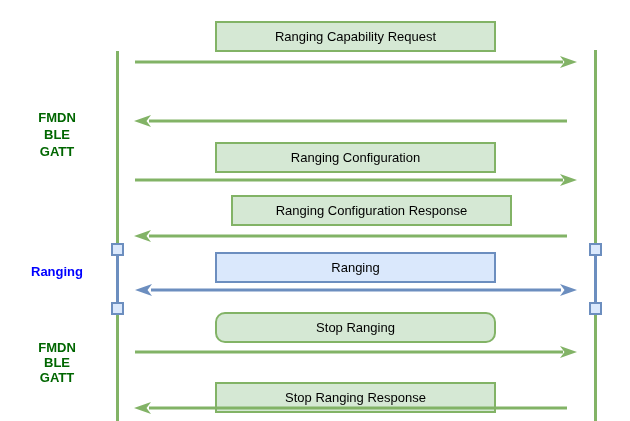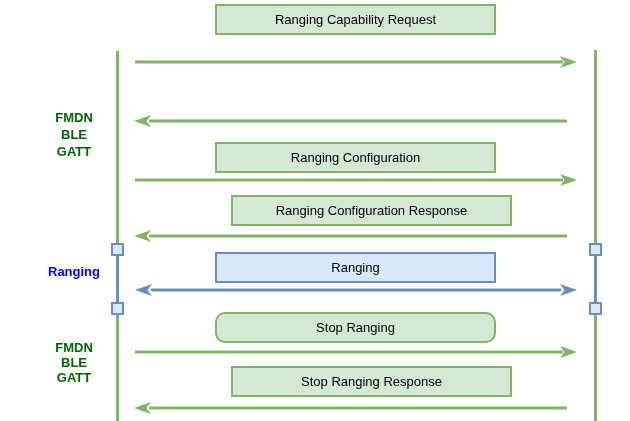--- a/index.html
+++ b/index.html
@@ -52,21 +52,21 @@
     width: 13px;
     height: 13px;
     box-sizing: border-box;
     border: 2px solid #6c8ebf;
     background: #dae8fc;
   }
 
   
   .phase {
     position: absolute;
-    left: 32px;
+    left: 15px;
     width: 84px;
     text-align: center;
     font-weight: bold;
     font-size: 13px;
   }
   .phase-green { color: #006600; line-height: 17px; }
   .phase-blue  { color: #0000ff; line-height: 16px; }
   .phase-line { display: block; }
 </style>
 </head>
@@ -95,21 +95,21 @@
   <div class="phase phase-blue" style="top:264px;">
     <span class="phase-line">Ranging</span>
   </div>
 
   <div class="phase phase-green" style="top:340px; line-height:15px;">
     <span class="phase-line">FMDN</span>
     <span class="phase-line">BLE</span>
     <span class="phase-line">GATT</span>
   </div>
 
-  <div class="msg-box" style="top:4px;">Ranging Capability Request</div>
+  <div class="msg-box" style="top:21px;">Ranging Capability Request</div>
   <svg class="arrow" style="top:54px;" width="452" height="16">
     <line x1="5" y1="8" x2="433" y2="8" stroke="#82b366" stroke-width="3"></line>
     <polygon points="447,8 430,2 434.5,8 430,14" fill="#82b366"></polygon>
   </svg>
 
   <svg class="arrow" style="top:113px;" width="452" height="16">
     <line x1="19" y1="8" x2="437" y2="8" stroke="#82b366" stroke-width="3"></line>
     <polygon points="4,8 21,2 16.5,8 21,14" fill="#82b366"></polygon>
   </svg>
 
@@ -131,19 +131,19 @@
     <polygon points="5,8 22,2 17.5,8 22,14" fill="#6c8ebf"></polygon>
     <polygon points="447,8 430,2 434.5,8 430,14" fill="#6c8ebf"></polygon>
   </svg>
 
   <div class="msg-box" style="top:312px;border-radius:10px;">Stop Ranging</div>
   <svg class="arrow" style="top:344px;" width="452" height="16">
     <line x1="5" y1="8" x2="433" y2="8" stroke="#82b366" stroke-width="3"></line>
     <polygon points="447,8 430,2 434.5,8 430,14" fill="#82b366"></polygon>
   </svg>
 
-  <div class="msg-box" style="top:366px;margin-left:16px;">Stop Ranging Response</div>
+  <div class="msg-box" style="top:382px;">Stop Ranging Response</div>
   <svg class="arrow" style="top:400px;" width="452" height="16">
     <line x1="19" y1="8" x2="437" y2="8" stroke="#82b366" stroke-width="3"></line>
     <polygon points="4,8 21,2 16.5,8 21,14" fill="#82b366"></polygon>
   </svg>
 
 </div>
 
 </body></html>

